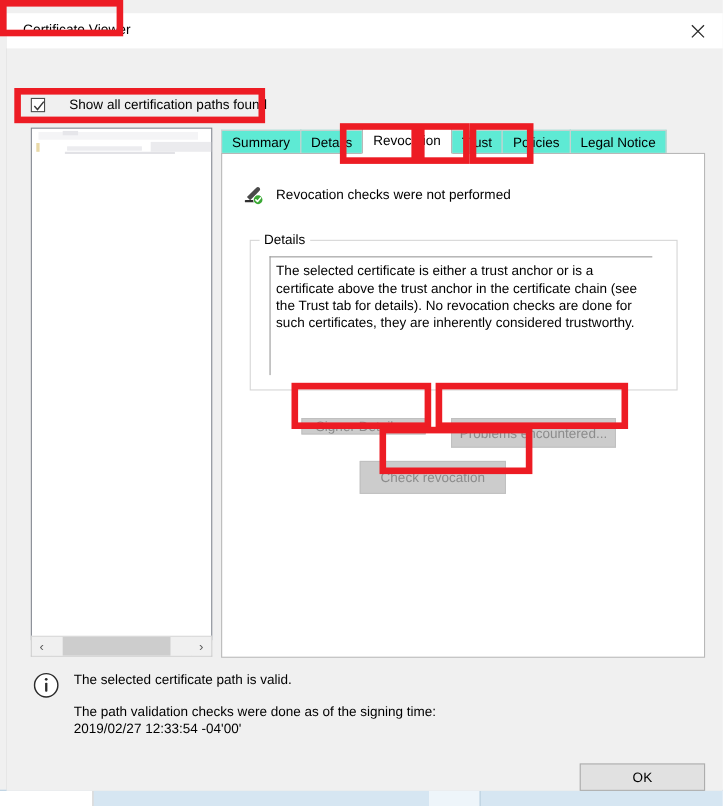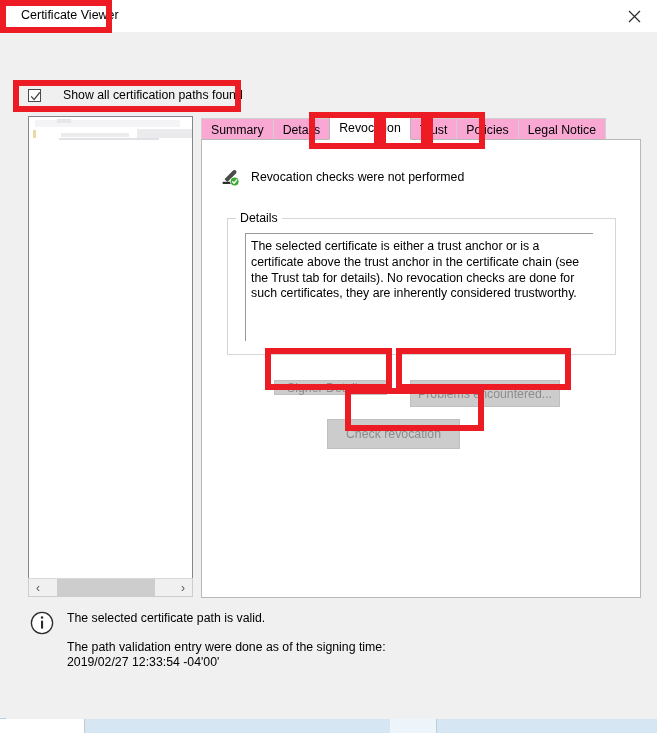--- a/index.html
+++ b/index.html
@@ -58,21 +58,21 @@
     left: 6px; top: 0;
     width: 651px;
     height: 719px;
     background: #f0f0f0;
     box-sizing: border-box;
   }
 
   
   #titlebar {
     position: absolute;
-    left: 0; top: 0;
+    left: 0; top: 12px;
     width: 651px; height: 32px;
     background: #ffffff;
   }
   #title-text {
     position: absolute;
     left: 15px; top: 8px;
     font-size: 12.5px;
     color: #000000;
     white-space: nowrap;
   }
@@ -213,21 +213,21 @@
     display: flex;
     align-items: flex-end;
   }
   .tab {
     height: 22px;
     padding: 0 9px;
     display: flex;
     align-items: center;
     font-size: 12.3px;
     color: #000000;
-    background: #f9a8d4;
+    background: #5eead4;
     border: 1px solid #d0d0d0;
     border-bottom: none;
     box-sizing: border-box;
     margin-right: -1px;
     white-space: nowrap;
     cursor: default;
   }
   .tab.active {
     background: #ffffff;
     height: 24px;
@@ -459,23 +459,24 @@
   </div>
 
   <div id="footer-info-icon">
     <svg width="24" height="24" viewBox="0 0 24 24" aria-hidden="true">
       <circle cx="12" cy="12" r="10.6" fill="#ffffff" stroke="#2b2b2b" stroke-width="1.3"></circle>
       <circle cx="12" cy="6.6" r="1.25" fill="#2b2b2b"></circle>
       <rect x="11" y="9.6" width="2.1" height="8.2" rx="0.8" fill="#2b2b2b"></rect>
     </svg>
   </div>
   <div id="footer-line1">The selected certificate path is valid.</div>
-  <div id="footer-line2">The path validation entry were done as of the signing time:</div>
+  <div id="footer-line2">The path validation checks were done as of the signing time:</div>
   <div id="footer-line3">2019/02/27 12:33:54 -04'00'</div>
 
+  <div id="ok-button">OK</div>
 
 </div>
 
 <div class="annot" id="annot-title"></div>
 <div class="annot" id="annot-checkbox"></div>
 <div class="annot" id="annot-tab-revocation"></div>
 <div class="annot" id="annot-tab-trust"></div>
 <div class="annot" id="annot-tab-policies"></div>
 <div class="annot" id="annot-btn-signer"></div>
 <div class="annot" id="annot-btn-problems"></div>

